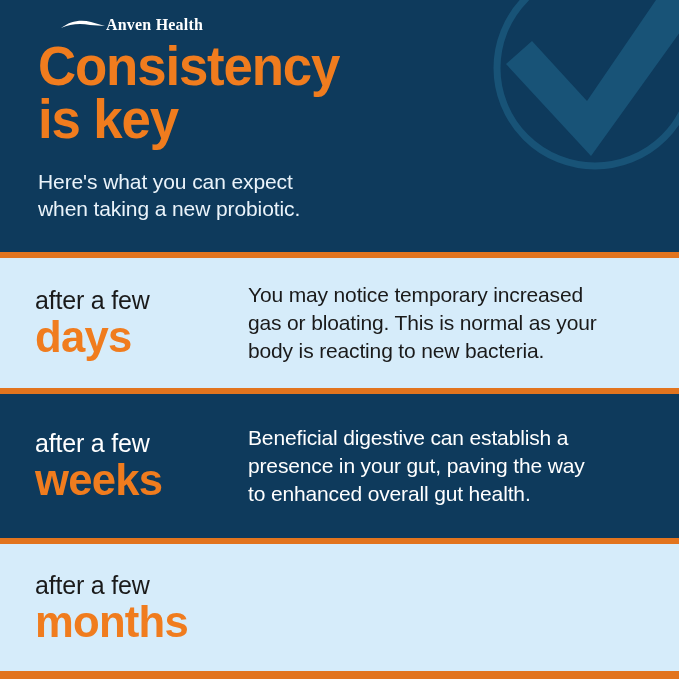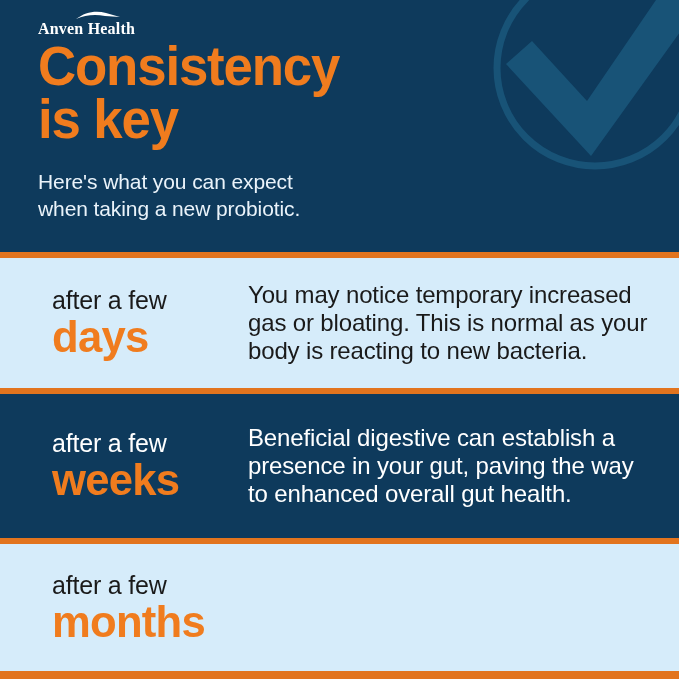--- a/index.html
+++ b/index.html
@@ -32,21 +32,21 @@
     width: 240px;
     height: 240px;
     pointer-events: none;
   }
   .logo {
     position: absolute;
     left: 38px;
     top: 11px;
     height: 26px;
     display: flex;
-    flex-direction: column;
+    flex-direction: row;
     align-items: center;
   }
   .logo-swoosh { width: 46px; height: 9px; display:block; margin-left: 22px; }
   .logo-text {
     color: #ffffff;
     font-family: "Liberation Serif", serif;
     font-weight: bold;
     font-size: 16px;
     letter-spacing: 0.2px;
     line-height: 17px;
@@ -97,21 +97,21 @@
     width: 679px;
     display: flex;
     align-items: center;
   }
   .band.b1 { top: 258px; height: 130px; background: #D6ECFA; }
   .band.b2 { top: 394px; height: 144px; background: #0E3A5C; }
   .band.b3 { top: 544px; height: 127px; background: #D6ECFA; }
 
   .band-label {
     width: 248px;
-    padding-left: 52px;
+    padding-left: 35px;
     box-sizing: border-box;
     flex: 0 0 248px;
   }
   .label-small {
     font-size: 25px;
     line-height: 28px;
     letter-spacing: -0.2px;
   }
   .label-big {
     font-family: "Liberation Sans Narrow", "Liberation Sans", sans-serif;
@@ -119,21 +119,21 @@
     font-size: 45px;
     line-height: 46px;
     color: #F07C1E;
     letter-spacing: -0.8px;
     transform: scaleX(0.97);
     transform-origin: left top;
   }
   .band-body {
     flex: 1 1 auto;
     padding-right: 8px;
-    font-size: 24px;
+    font-size: 21px;
     line-height: 28px;
     letter-spacing: -0.15px;
     white-space: pre-line;
   }
 
   .band.b1 .label-small, .band.b3 .label-small { color: #1A1A1A; }
   .band.b1 .band-body,  .band.b3 .band-body  { color: #1A1A1A; }
   .band.b2 .label-small { color: #FFFFFF; }
   .band.b2 .band-body   { color: #FFFFFF; }
 </style>

